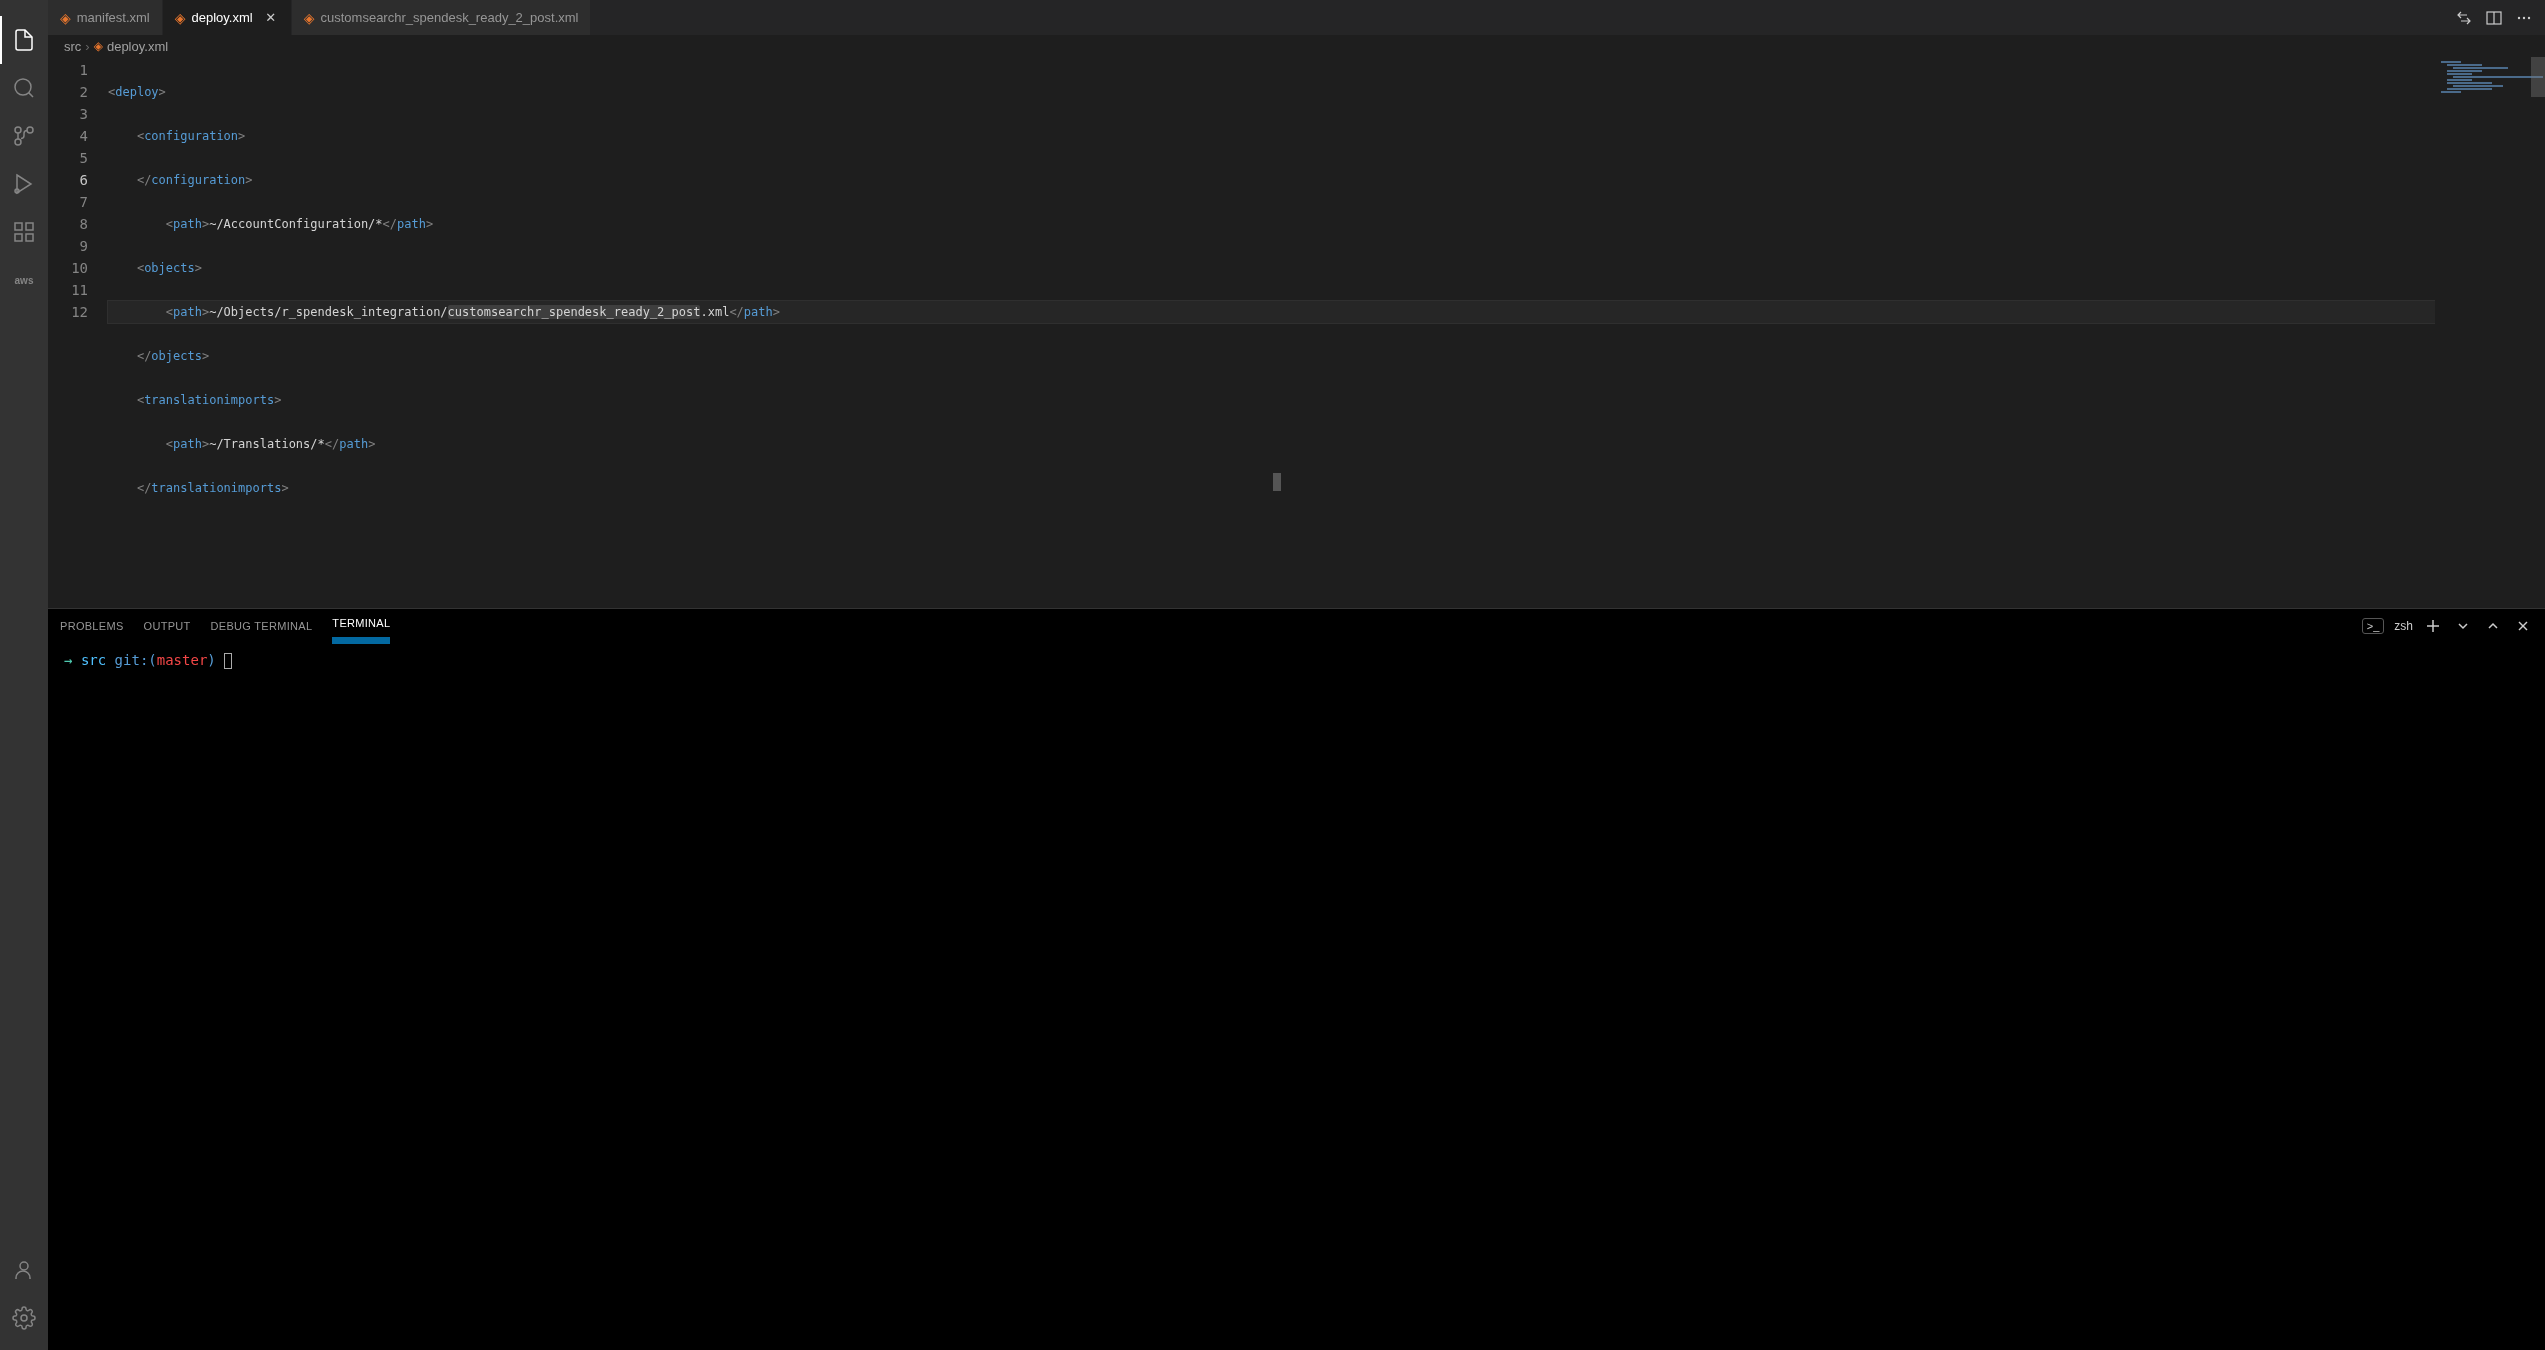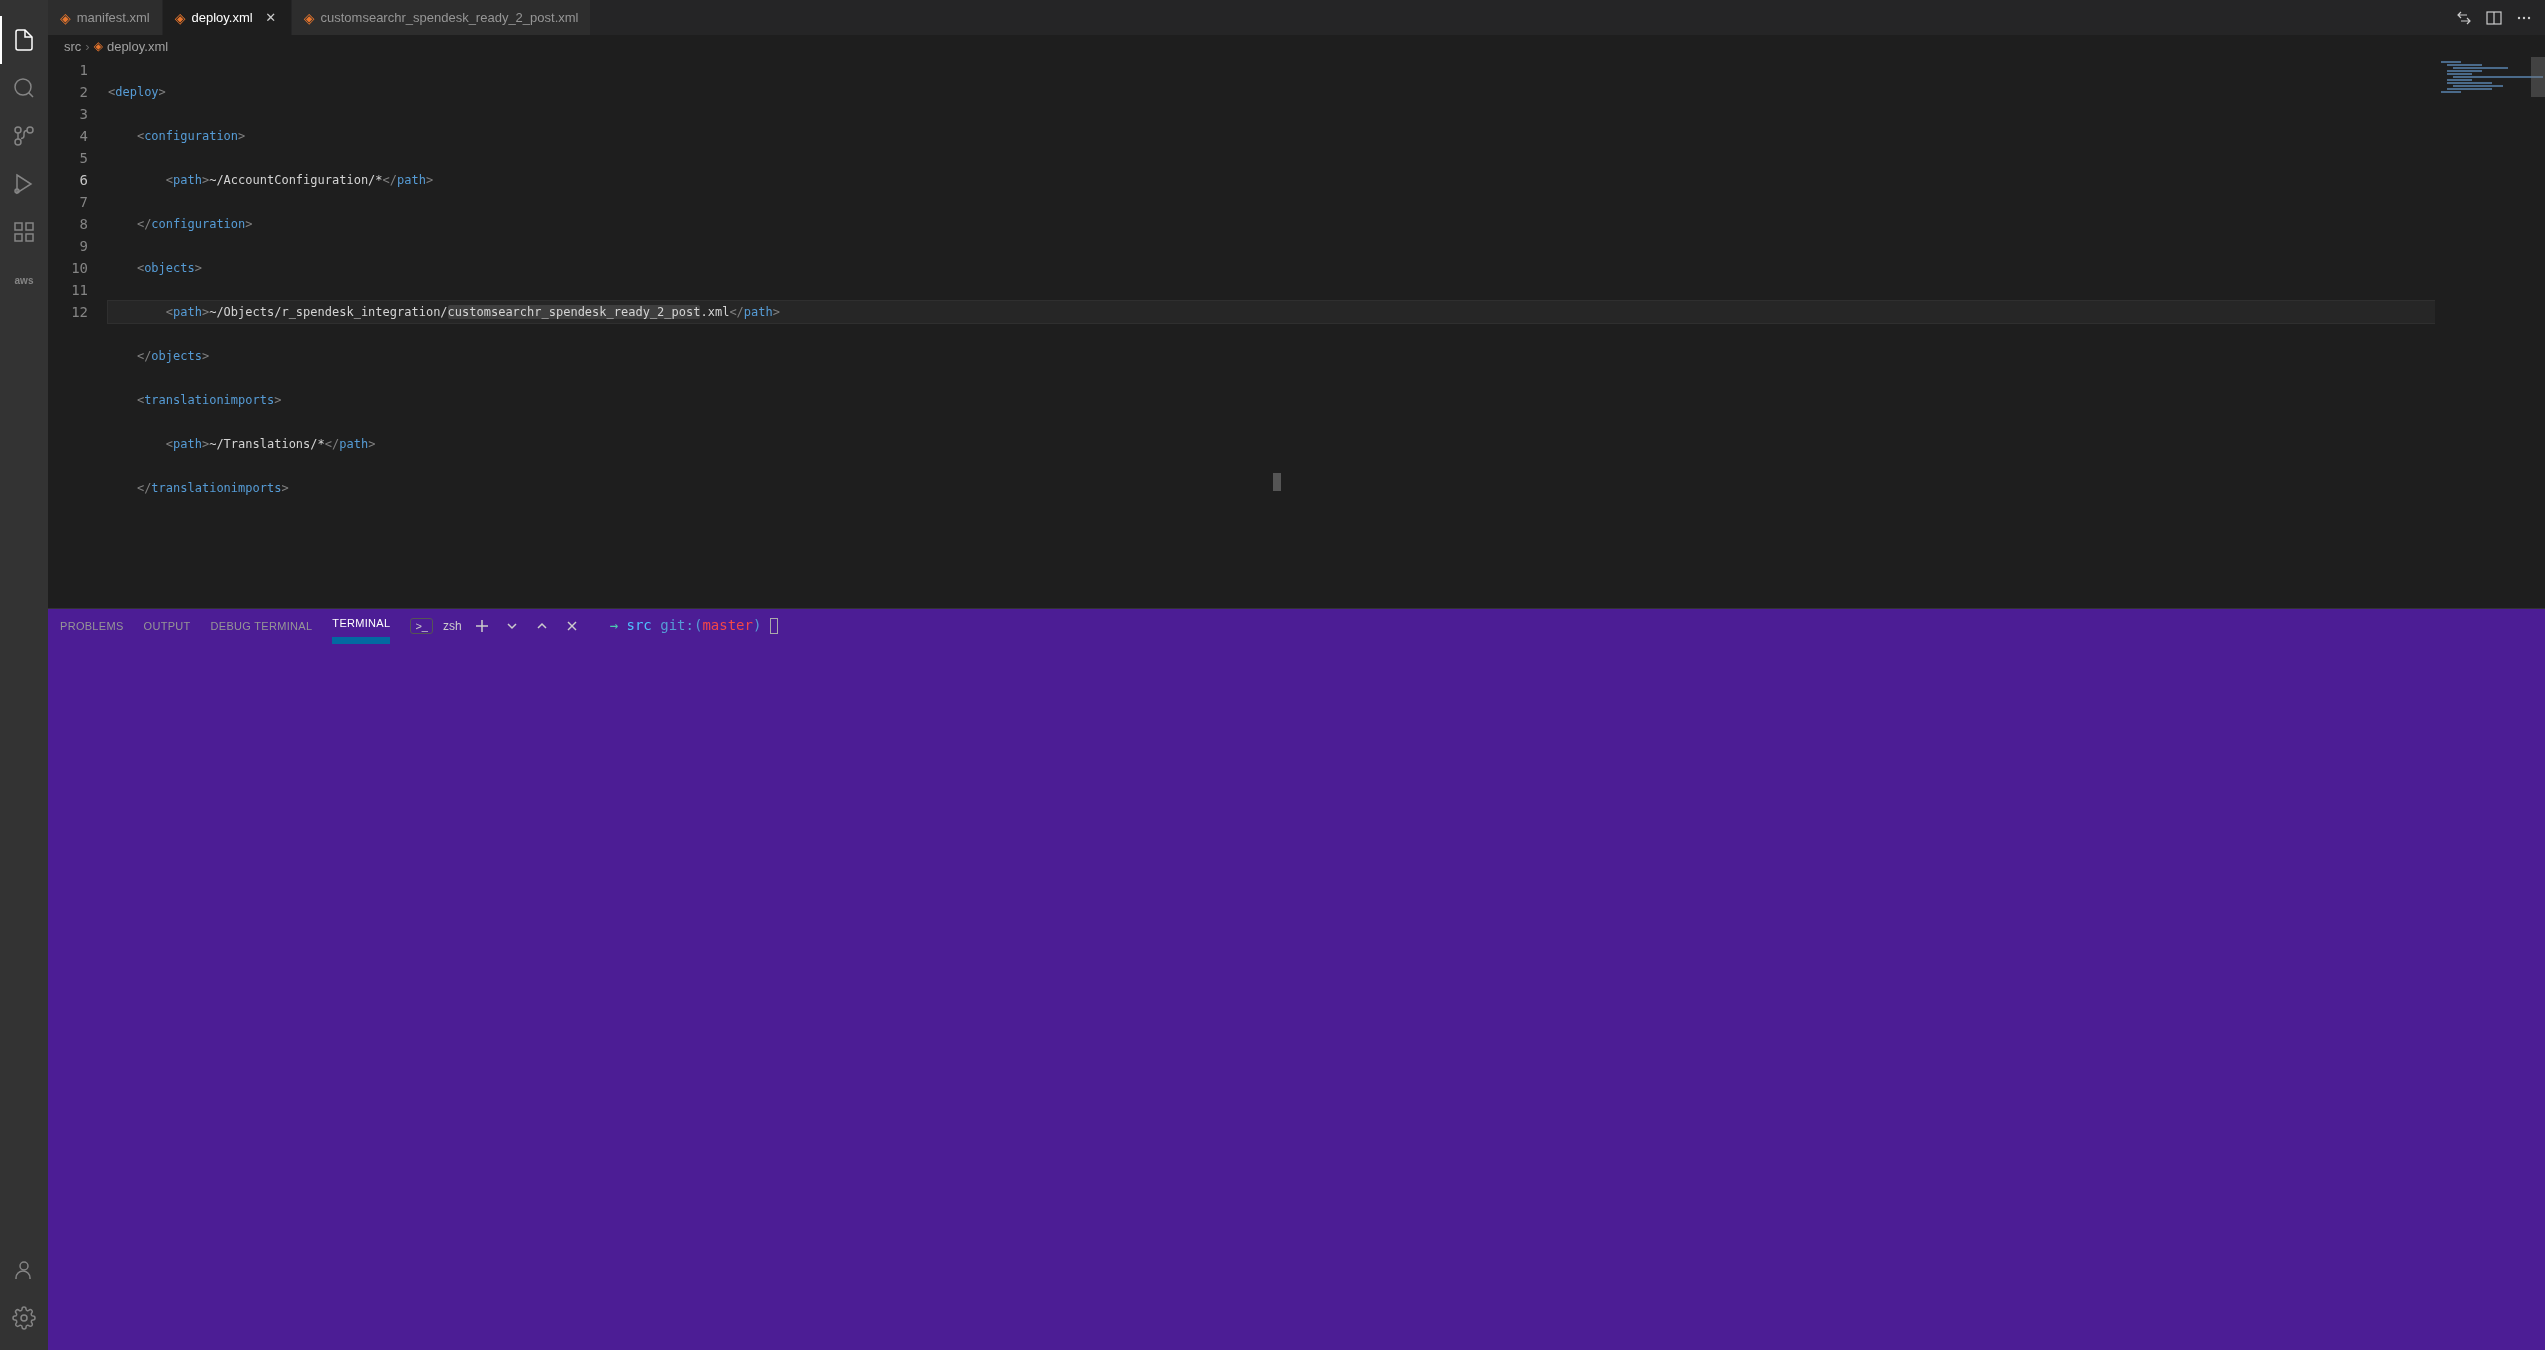--- a/index.html
+++ b/index.html
@@ -177,24 +177,24 @@
       right: 4px;
       width: 100px;
     }
     .minimap-line {
       height: 2px;
       margin-bottom: 1px;
       background: #4a6a8a;
     }
     .panel-area {
       height: 55%;
-      background: #4c1d95;
+      background: #000000;
       border-top: 1px solid #333;
       display: flex;
-      flex-direction: row;
+      flex-direction: column;
     }
     .panel-tabs {
       height: 35px;
       display: flex;
       align-items: center;
       padding: 0 12px;
       gap: 20px;
     }
     .panel-tab {
       font-size: 11px;
@@ -393,22 +393,22 @@
       <div>7</div>
       <div>8</div>
       <div>9</div>
       <div>10</div>
       <div>11</div>
       <div>12</div>
     </div>
     <div class="code-content">
 <div class="code-line"><span class="tag-bracket">&lt;</span><span class="tag-name">deploy</span><span class="tag-bracket">&gt;</span></div>
 <div class="code-line">    <span class="tag-bracket">&lt;</span><span class="tag-name">configuration</span><span class="tag-bracket">&gt;</span></div>
+<div class="code-line">    <span class="tag-bracket">&lt;/</span><span class="tag-name">configuration</span><span class="tag-bracket">&gt;</span></div>
 <div class="code-line">        <span class="tag-bracket">&lt;</span><span class="tag-name">path</span><span class="tag-bracket">&gt;</span><span class="text-content">~/AccountConfiguration/*</span><span class="tag-bracket">&lt;/</span><span class="tag-name">path</span><span class="tag-bracket">&gt;</span></div>
-<div class="code-line">    <span class="tag-bracket">&lt;/</span><span class="tag-name">configuration</span><span class="tag-bracket">&gt;</span></div>
 <div class="code-line">    <span class="tag-bracket">&lt;</span><span class="tag-name">objects</span><span class="tag-bracket">&gt;</span></div>
 <div class="code-line highlighted">        <span class="tag-bracket">&lt;</span><span class="tag-name">path</span><span class="tag-bracket">&gt;</span><span class="text-content">~/Objects/r_spendesk_integration/</span><span class="text-content selection-hl">customsearchr_spendesk_ready_2_post</span><span class="text-content">.xml</span><span class="tag-bracket">&lt;/</span><span class="tag-name">path</span><span class="tag-bracket">&gt;</span></div>
 <div class="code-line">    <span class="tag-bracket">&lt;/</span><span class="tag-name">objects</span><span class="tag-bracket">&gt;</span></div>
 <div class="code-line">    <span class="tag-bracket">&lt;</span><span class="tag-name">translationimports</span><span class="tag-bracket">&gt;</span></div>
 <div class="code-line">        <span class="tag-bracket">&lt;</span><span class="tag-name">path</span><span class="tag-bracket">&gt;</span><span class="text-content">~/Translations/*</span><span class="tag-bracket">&lt;/</span><span class="tag-name">path</span><span class="tag-bracket">&gt;</span></div>
 <div class="code-line">    <span class="tag-bracket">&lt;/</span><span class="tag-name">translationimports</span><span class="tag-bracket">&gt;</span></div>
 <div class="code-line"></div>
     </div>
     <div class="minimap">
       <div class="minimap-content">

